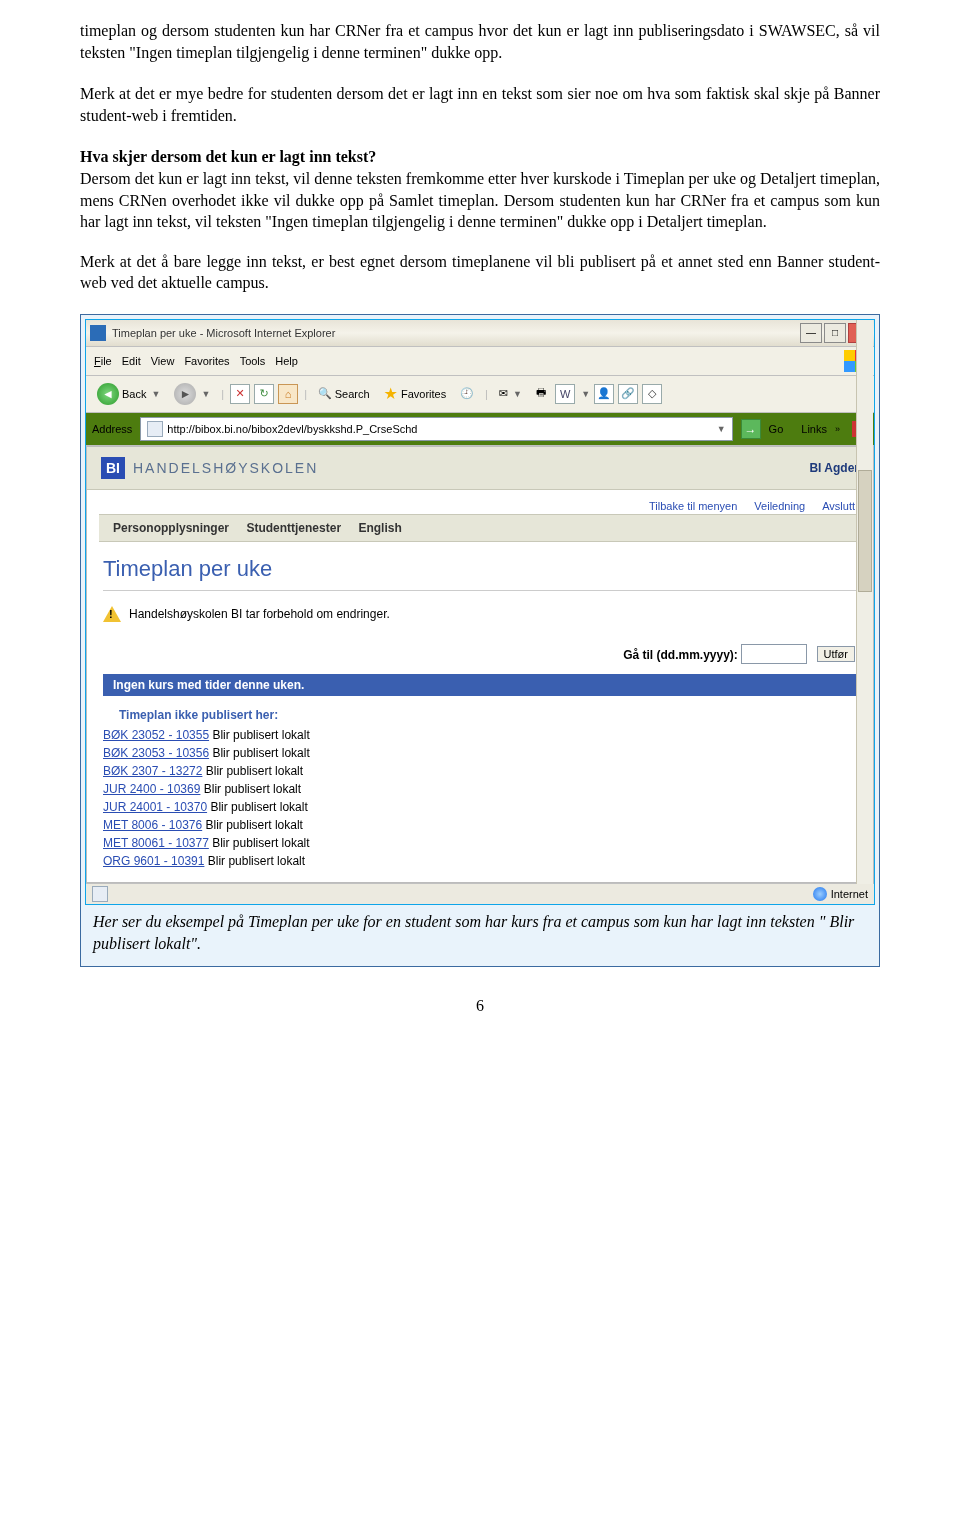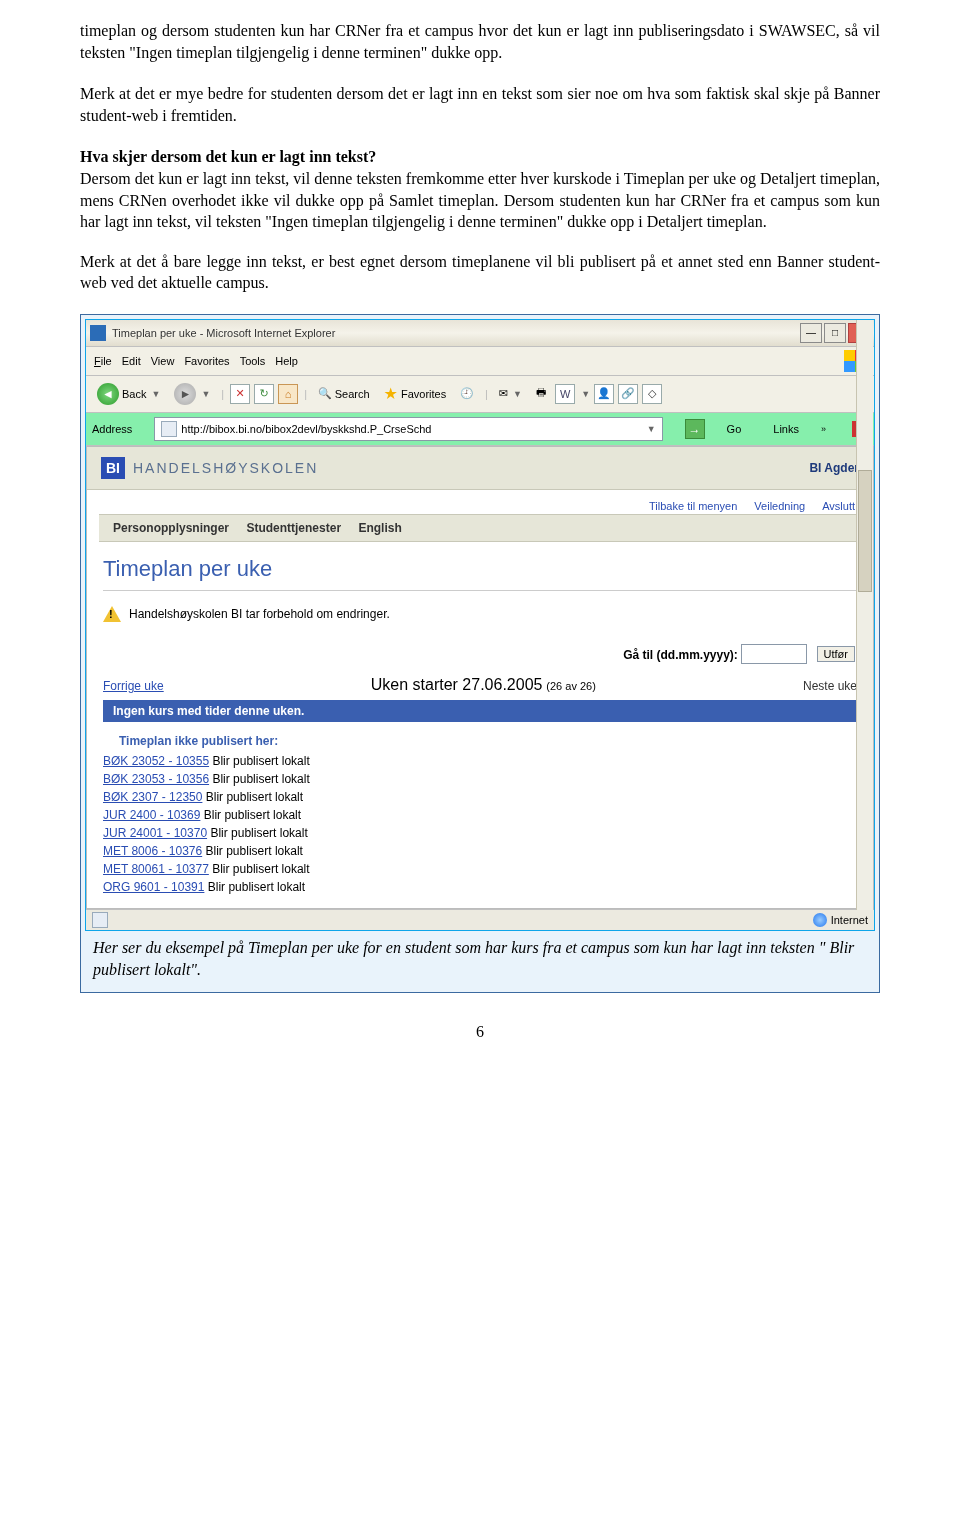--- a/index.html
+++ b/index.html
@@ -92,22 +92,22 @@
   .green { background: radial-gradient(#7fd87f,#2a9a2a); }
   .grey  { background: radial-gradient(#ddd,#aaa); color:#555;}
   .sq {
     width: 18px; height: 18px; display:inline-flex;
     align-items:center; justify-content:center;
     border:1px solid #9aa; background:#fff; color:#c33;
   }
   .home { border-color:#c99655; background:#f8e7c8; color:#c87a20;}
   .star { color:#f5b301; font-size:16px; }
   .addrbar {
-    display:flex; align-items:center; gap:22px;
-    padding:4px 6px; background:#86efac;
+    display:flex; align-items:center; gap:8px;
+    padding:4px 6px; background:#4d7c0f;
     border-bottom:1px solid #c0c0c0;
   }
   .addrbar .url-box {
     flex:1; background:#fff; border:1px solid #8a98a8;
     padding:2px 6px; display:flex; align-items:center; gap:4px;
     height:18px;
   }
   .page-icon { width:14px; height:14px; background:#e7edf5; border:1px solid #9ab; }
   .go-btn { width:18px; height:18px; background:#5cb85c; border:1px solid #3a8a3a; color:#fff; display:flex; align-items:center; justify-content:center; font-size:12px;}
   .content-area {
@@ -329,34 +329,26 @@
         <div class="hr"></div>
         <div class="notice">
           <span class="warn-icon"></span>
           <span>Handelshøyskolen BI tar forbehold om endringer.</span>
         </div>
         <div class="goto-row">
           <b>Gå til (dd.mm.yyyy):</b>
           <input type="text" style="">
           <span class="exec">Utfør</span>
         </div>
-        <div class="weeknav">
-          <span class="prev">Forrige uke</span>
-          <span class="mid">
-            <span style="font-size:16px;">Uken starter 27.06.2005</span>
-            <span style="font-size:11px;">(26 av 26)</span>
-          </span>
-          <span class="next">Neste uke</span>
-        </div>
         <div class="bluetitle">Ingen kurs med tider denne uken.</div>
         <div class="section-head">Timeplan ikke publisert her:</div>
         <div class="course-list" id="course-list">
             <div><span class="code">BØK 23052 - 10355</span><span> Blir publisert lokalt</span></div>
             <div><span class="code">BØK 23053 - 10356</span><span> Blir publisert lokalt</span></div>
-            <div><span class="code">BØK 2307 - 12350</span><span> Blir publisert lokalt</span></div>
+            <div><span class="code">BØK 2307 - 13272</span><span> Blir publisert lokalt</span></div>
             <div><span class="code">JUR 2400 - 10369</span><span> Blir publisert lokalt</span></div>
             <div><span class="code">JUR 24001 - 10370</span><span> Blir publisert lokalt</span></div>
             <div><span class="code">MET 8006 - 10376</span><span> Blir publisert lokalt</span></div>
             <div><span class="code">MET 80061 - 10377</span><span> Blir publisert lokalt</span></div>
             <div><span class="code">ORG 9601 - 10391</span><span> Blir publisert lokalt</span></div>
           </div>
       </div>
 
       <div class="statusbar">
         <span class="page-icon"></span>

